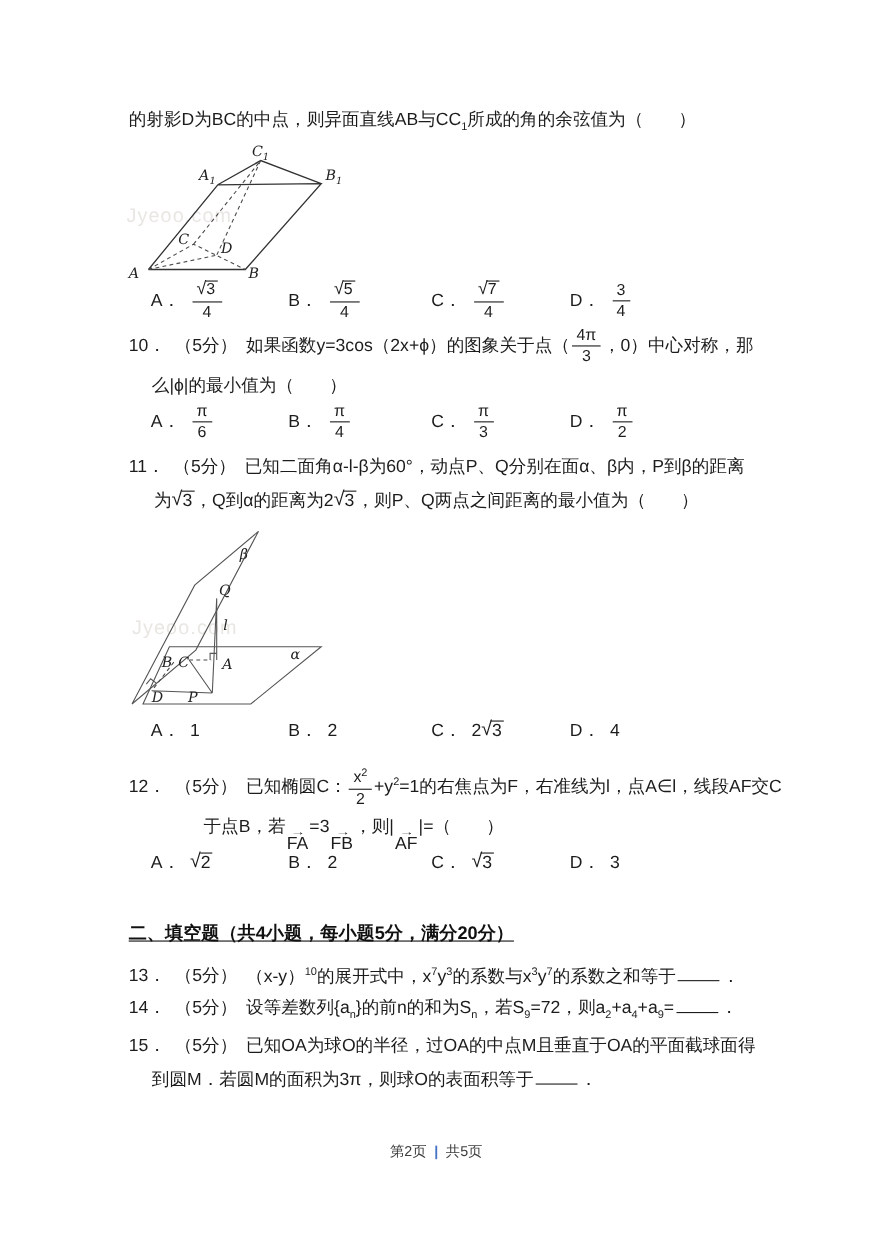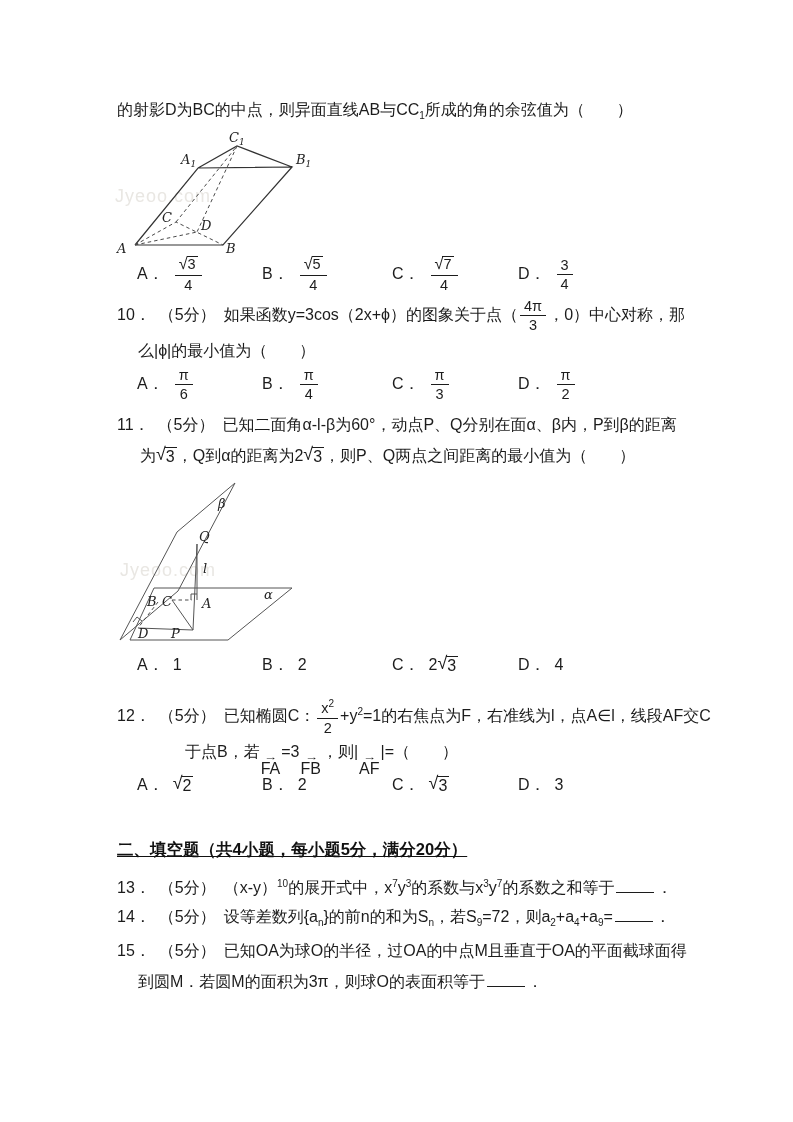--- a/index.html
+++ b/index.html
@@ -229,14 +229,17 @@
     <span class="qnum">14．</span><span class="qscore">（5分）</span><span>设等差数列{a</span><sub>n</sub><span>}的前n的和为S</span><sub>n</sub><span>，若S</span><sub>9</sub><span>=72，则a</span><sub>2</sub><span>+a</span><sub>4</sub><span>+a</span><sub>9</sub><span>=</span><span class="blank"></span><span>．</span>
   </div>
 
   <div class="line" style="left:117px;top:940px;">
     <span class="qnum">15．</span><span class="qscore">（5分）</span><span>已知OA为球O的半径，过OA的中点M且垂直于OA的平面截球面得</span>
   </div>
   <div class="line" style="left:138px;top:970px;line-height:24px;">
     <span>到圆M．若圆M的面积为3π，则球O的表面积等于</span><span class="blank"></span><span>．</span>
   </div>
 
+  <div class="footer">
+    <span>第2页</span><span class="sep">|</span><span>共5页</span>
+  </div>
 
 </div>
 
 </body></html>

